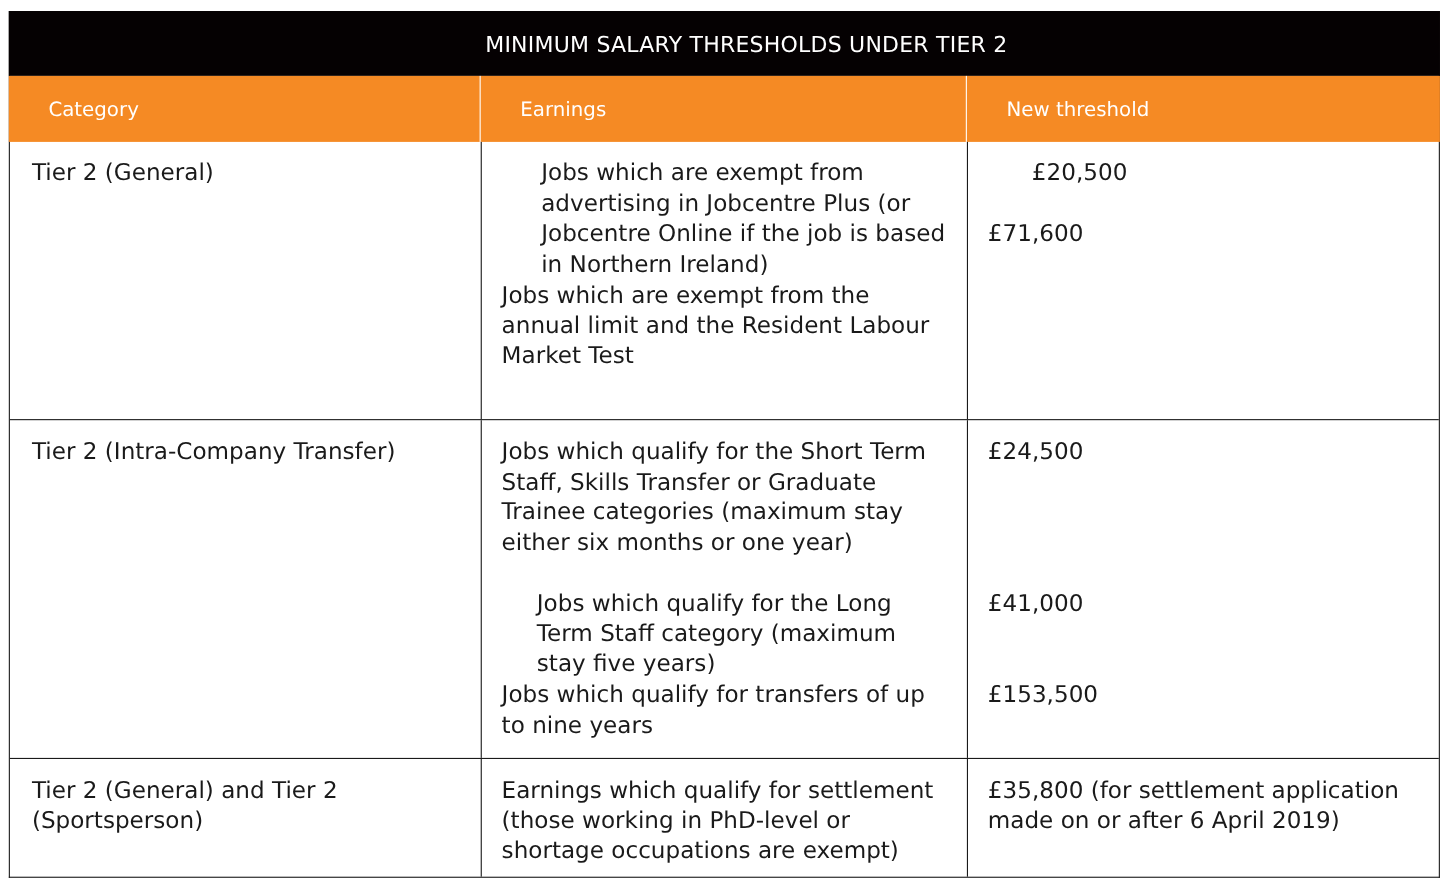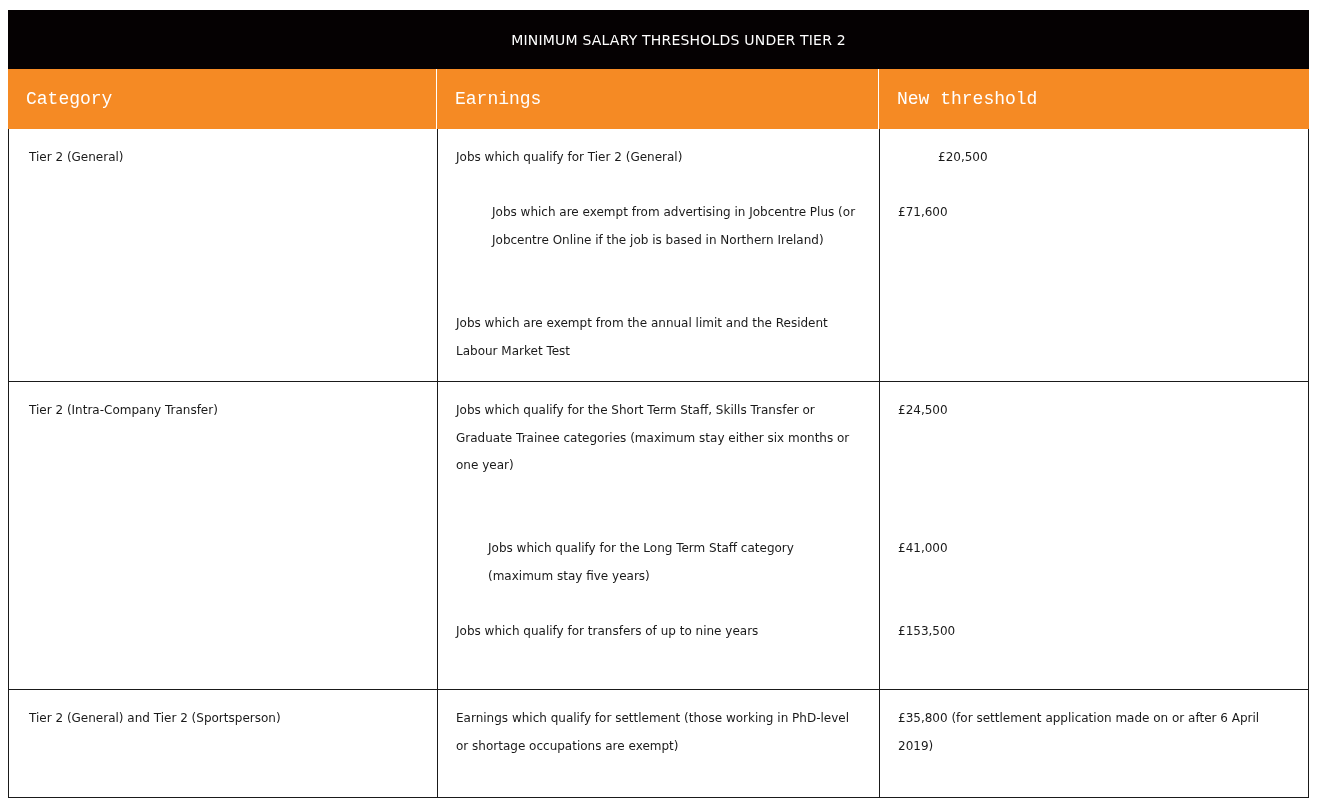--- a/index.html
+++ b/index.html
@@ -1,46 +1,45 @@
 <!DOCTYPE html>
 <html><head>
 <meta charset="utf-8">
 <style>
   html, body { margin: 0; padding: 0; background: #ffffff; }
   body { width: 1318px; height: 806px; position: relative; font-family: "DejaVu Sans", sans-serif; color: #1a1a1a; }
   .tbl { position: absolute; left: 8px; top: 10px; width: 1301px; border: 1px solid #1a1a1a; border-top: none; box-sizing: border-box; }
-  .title { height: 59px; background: #050102; color: #ffffff; font-size: 14px; display: flex; align-items: center; justify-content: center; letter-spacing: 0.2px; margin: 0 -1px; padding-left: 40px; }
+  .title { height: 59px; background: #050102; color: #ffffff; font-size: 20px; display: flex; align-items: center; justify-content: center; letter-spacing: 0.2px; margin: 0 -1px; padding-left: 40px; }
   .hdr { height: 60px; background: #f58a24; color: #ffffff; display: flex; font-size: 18px; margin: 0 -1px; }
-  .hdr > div { display: flex; align-items: center; box-sizing: border-box; padding-left: 18px; font-family: Liberation Mono, monospace; }
+  .hdr > div { display: flex; align-items: center; box-sizing: border-box; padding-left: 36px; }
   .c1 { width: 429px; border-right: 1px solid #1a1a1a; box-sizing: border-box; }
   .c2 { width: 442px; border-right: 1px solid #1a1a1a; box-sizing: border-box; }
   .c3 { flex: 1; box-sizing: border-box; }
   .hdr .c1, .hdr .c2 { border-right: 1px solid #ffffff; }
-  .row { display: flex; border-bottom: 1px solid #1a1a1a; font-size: 12px; line-height: 27.5px; }
+  .row { display: flex; border-bottom: 1px solid #1a1a1a; font-size: 21px; line-height: 27.5px; }
   .row:last-child { border-bottom: none; }
   .row .c1 { padding: 15px 10px 0 20px; }
   .row .c2, .row .c3 { padding: 15px 18px 10px 18px; }
   .sub { margin-bottom: 28px; }
   .sub:last-child { margin-bottom: 0; }
 </style>
 </head>
 <body>
 
 <div class="tbl">
   <div class="title">MINIMUM SALARY THRESHOLDS UNDER TIER 2</div>
   <div class="hdr">
     <div class="c1">Category</div>
     <div class="c2">Earnings</div>
     <div class="c3">New threshold</div>
   </div>
 
   <div class="row" style="height:252px;">
     <div class="c1">Tier 2 (General)</div>
     <div class="c2">
-      <div class="sub" style="height:27px;">Jobs which qualify for Tier 2 (General)</div>
       <div class="sub" style="height:83px;margin-left:36px;">Jobs which are exempt from advertising in Jobcentre Plus (or Jobcentre Online if the job is based in Northern Ireland)</div>
       <div class="sub">Jobs which are exempt from the annual limit and the Resident Labour Market Test</div>
     </div>
     <div class="c3">
       <div class="sub" style="height:27px;margin-left:40px;">£20,500</div>
       <div class="sub" style="height:83px;">£71,600</div>
     </div>
   </div>
 
   <div class="row" style="height:307px;">

